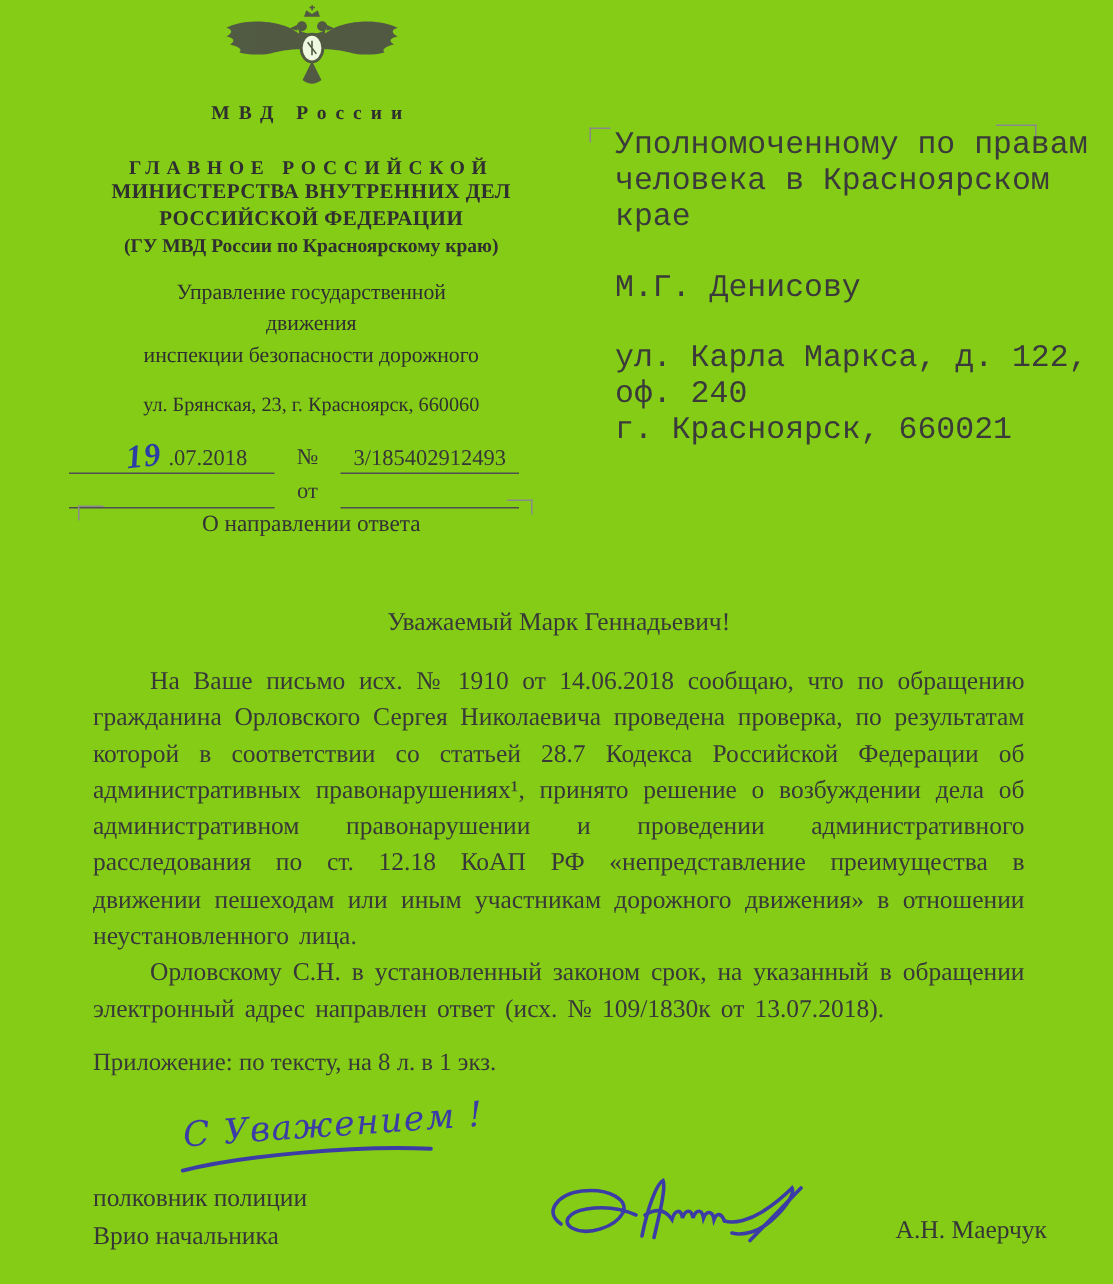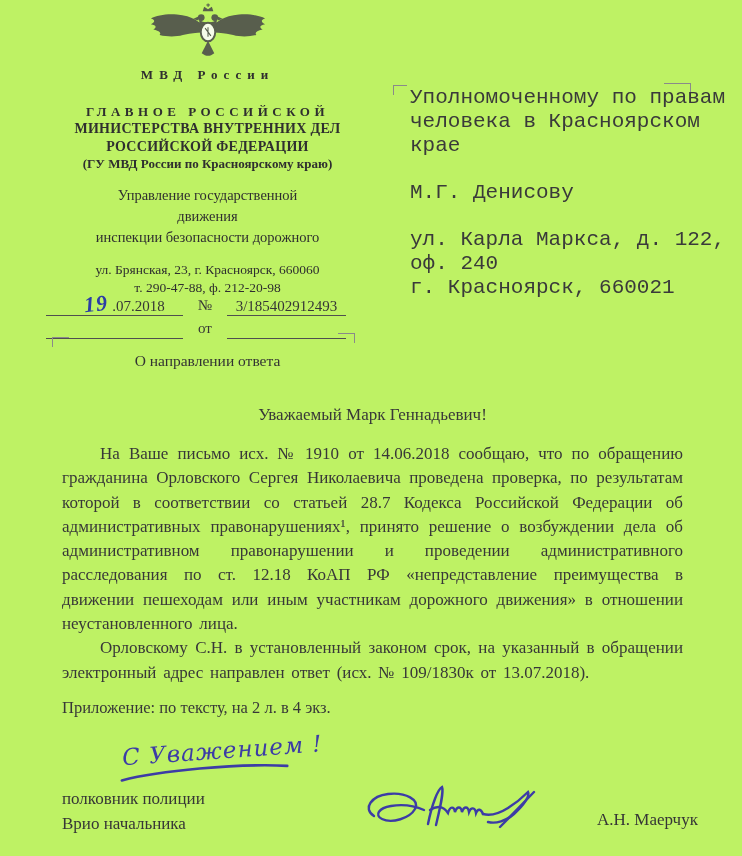--- a/index.html
+++ b/index.html
@@ -4,21 +4,21 @@
 <style>
   html,body{margin:0;padding:0;}
   body{
     width:742px;height:856px;
     background:#fdfdfc;
     font-family:"Liberation Serif","DejaVu Serif",serif;
     color:#363636;
     position:relative;
     overflow:hidden;
   }
-  .page{position:absolute;inset:0;background:#bef264;}
+  .page{position:absolute;inset:0;background:#84cc16;}
 
   
   .lh{position:absolute;left:40px;top:0;width:335px;text-align:center;color:#2f2f2f;}
   .emblem{margin:3px auto 0;display:block;}
   .org-top{font-weight:bold;font-size:13px;letter-spacing:6px;margin-top:4px;}
   .gu{font-weight:bold;font-size:13px;letter-spacing:4.5px;margin-top:21px;}
   .min{font-weight:bold;font-size:14px;line-height:17.5px;letter-spacing:.3px;}
   .abbr{font-weight:bold;font-size:13px;line-height:17px;}
   .division{font-weight:normal;font-size:14.5px;line-height:21px;margin-top:13px;}
   .addr{font-size:13.5px;line-height:18px;margin-top:13px;}
@@ -33,21 +33,21 @@
     font-style:italic;font-weight:bold;font-size:22px;
     color:#2c3da6;transform:rotate(-6deg);letter-spacing:1px;
   }
   .typed-date{margin-left:48px;}
   .mid-label{width:44px;text-align:center;padding-bottom:2px;}
   .num-cell{flex:1;text-align:center;}
   .blank-cell{width:137px;}
   .from-cell{flex:1;}
 
   
-  .subject{position:absolute;left:40px;top:352px;width:335px;text-align:center;font-size:15.5px;color:#333;}
+  .subject{position:absolute;left:40px;top:341px;width:335px;text-align:center;font-size:15.5px;color:#333;}
   .corner{position:absolute;width:16px;height:9px;border-top:1.5px solid #8a8a8a;}
   .corner.cl{border-left:1.5px solid #8a8a8a;}
   .corner.cr{border-right:1.5px solid #8a8a8a;}
 
   
   .recipient{position:absolute;left:410px;top:86px;font-size:21px;line-height:24px;color:#3a3a3a;font-family:Liberation Mono, monospace;}
   .recipient .gap{height:23px;}
 
   
   .body-block{position:absolute;left:62px;top:405px;width:621px;font-size:17px;color:#383838;}
@@ -106,21 +106,20 @@
     <div class="min">МИНИСТЕРСТВА ВНУТРЕННИХ ДЕЛ</div>
     <div class="min">РОССИЙСКОЙ ФЕДЕРАЦИИ</div>
     <div class="abbr">(ГУ МВД России по Красноярскому краю)</div>
     <div class="division">
       <div>Управление государственной</div>
       <div>движения</div>
       <div>инспекции безопасности дорожного</div>
     </div>
     <div class="addr">
       <div>ул. Брянская, 23, г. Красноярск, 660060</div>
-      <div>т. 290-47-88, ф. 212-20-98</div>
     </div>
   </div>
 
   <div class="ref">
     <div class="ref-row">
       <div class="date-cell cell-line">
         <span class="hand-date">19</span>
         <span class="typed-date">.07.2018</span>
       </div>
       <div class="mid-label">№</div>
@@ -146,21 +145,21 @@
     <div>М.Г. Денисову</div>
     <div class="gap"></div>
     <div>ул. Карла Маркса, д. 122, оф. 240</div>
     <div>г. Красноярск, 660021</div>
   </div>
 
   <div class="body-block">
     <div class="salutation">Уважаемый Марк Геннадьевич!</div>
     <p class="para">На Ваше письмо исх. № 1910 от 14.06.2018 сообщаю, что по обращению гражданина Орловского Сергея Николаевича проведена проверка, по результатам которой в соответствии со статьей 28.7 Кодекса Российской Федерации об административных правонарушениях¹, принято решение о возбуждении дела об административном правонарушении и проведении административного расследования по ст. 12.18 КоАП РФ «непредставление преимущества в движении пешеходам или иным участникам дорожного движения» в отношении неустановленного лица.</p>
     <p class="para">Орловскому С.Н. в установленный законом срок, на указанный в обращении электронный адрес направлен ответ (исх. № 109/1830к от 13.07.2018).</p>
-    <div class="attachment">Приложение: по тексту, на 2 л. в 4 экз.</div>
+    <div class="attachment">Приложение: по тексту, на 8 л. в 1 экз.</div>
   </div>
 
   <div class="closing">
     <span>С Уважением !</span>
     <svg width="180" height="14" viewBox="0 0 180 14">
       <path d="M2,10 C40,3 118,1 168,7" stroke="#3c3ca6" stroke-width="2.6" fill="none" stroke-linecap="round"></path>
     </svg>
   </div>
 
   <div class="signer-pos">

